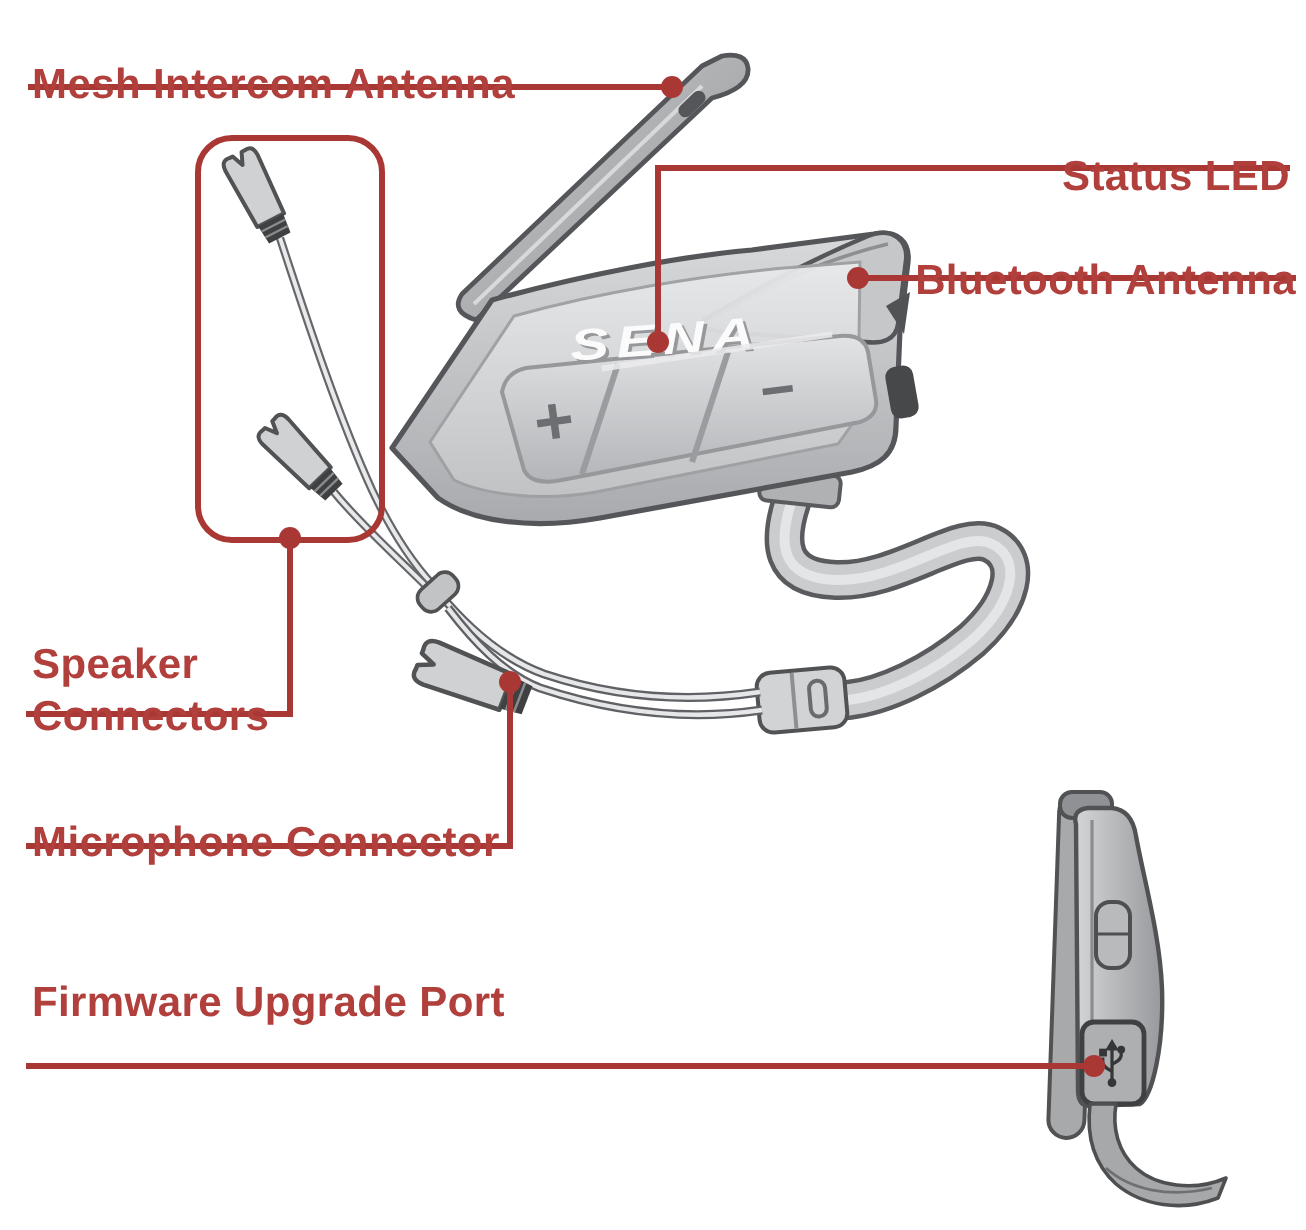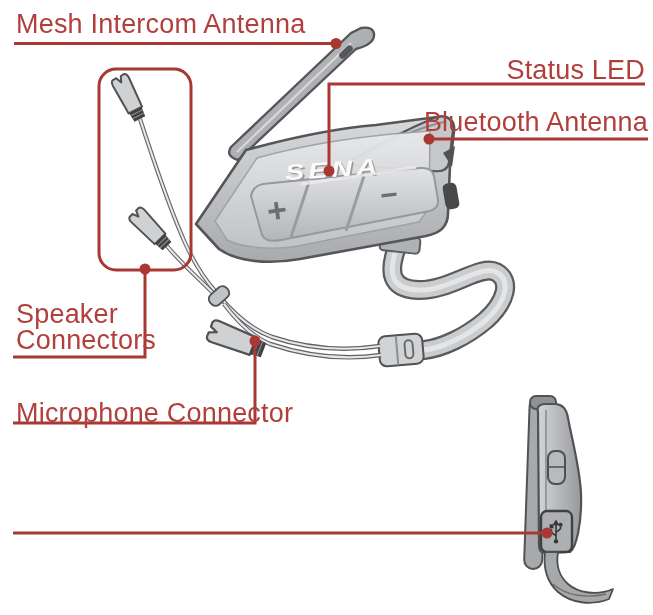--- a/index.html
+++ b/index.html
@@ -7,25 +7,26 @@
     position:relative;
     width:653px;height:615px;
     background:#ffffff;
     font-family:"Liberation Sans", sans-serif;
     overflow:hidden;
   }
   .stage svg{position:absolute;left:0;top:0;}
   .callout{
     position:absolute;
     color:#b13f3c;
-    font-size:27px;
-    font-weight:400;
+    font-size:21px;
+    font-weight:700;
     line-height:26px;
     letter-spacing:0.2px;
     white-space:nowrap;
+    margin-top:19px;
   }
   .callout.right{text-align:center;}
 </style>
 </head>
 <body>
 
 <div class="stage">
 
   <svg width="653" height="615" viewBox="0 0 653 615">
     <defs>
@@ -196,18 +197,19 @@
 
   <div class="callout right" style="right:8px;top:57px;">Status LED</div>
 
   <div class="callout" style="left:16px;top:301px;">
     <div>Speaker</div>
     <div>Connectors</div>
   </div>
 
   <div class="callout right" style="right:5px;top:109px;">Bluetooth Antenna</div>
 
-  <div class="callout" style="left:16px;top:400px;">Microphone Connector</div>
+  <div class="callout" style="left:16px;top:390px;">Microphone Connector</div>
 
   <div class="callout" style="left:16px;top:470px;">
+    <div>Firmware Upgrade Port</div>
   </div>
 
 </div>
 
 </body></html>

